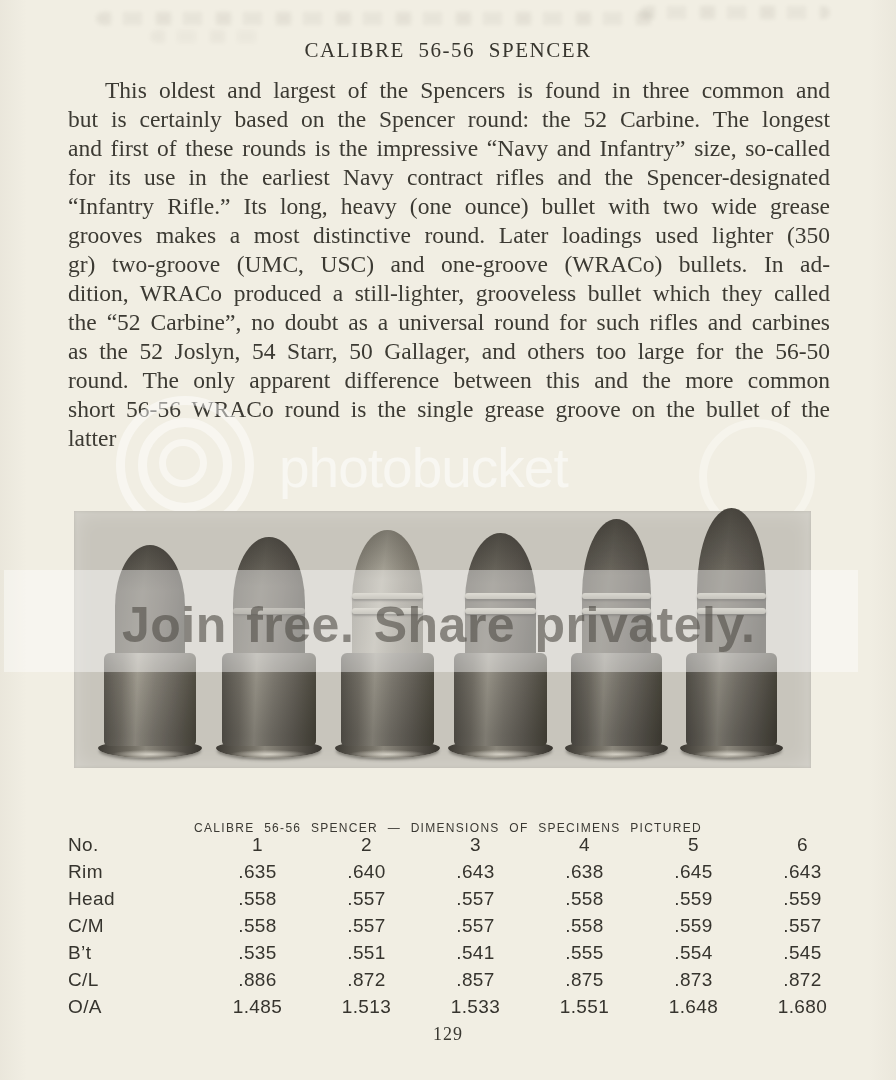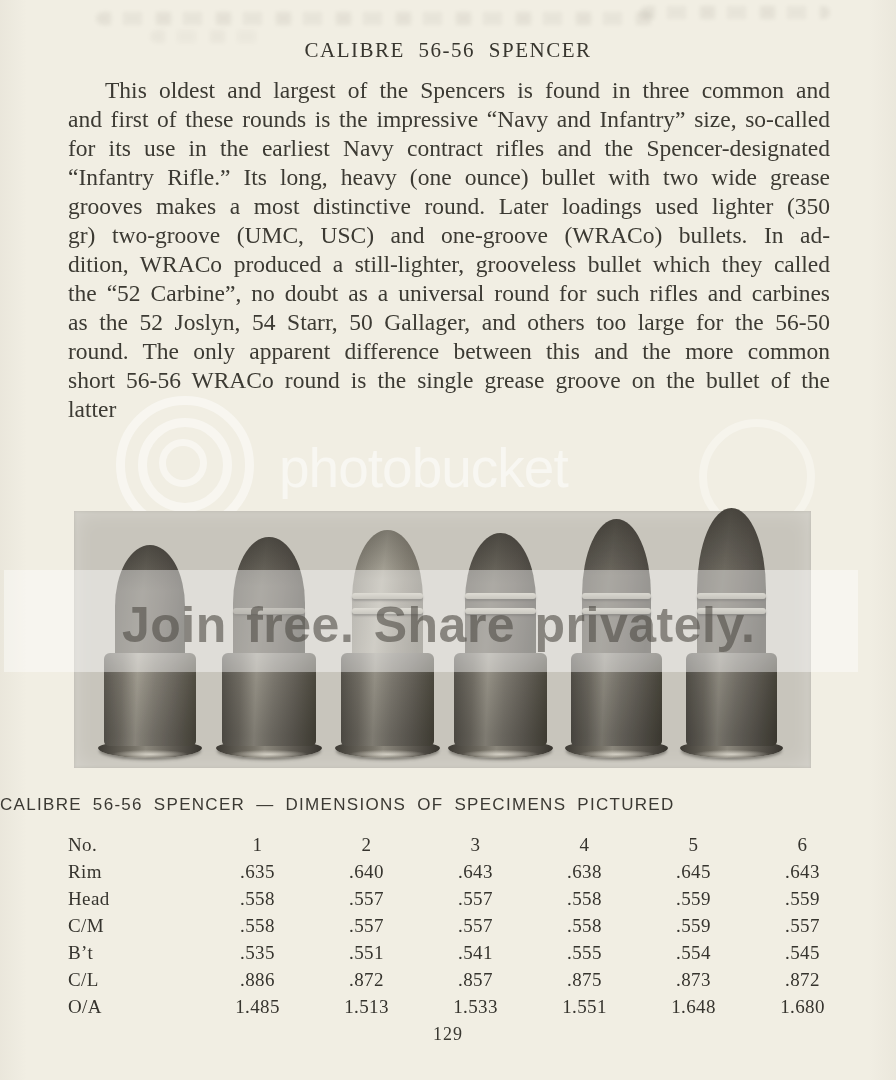--- a/index.html
+++ b/index.html
@@ -113,29 +113,29 @@
   .wm-band-text{
     position:absolute;left:118px;top:26px;
     font-family:"Liberation Sans", sans-serif;font-weight:bold;
     font-size:50px;letter-spacing:.5px;word-spacing:5px;
     color:rgba(78,75,68,.60);
     white-space:nowrap;
   }
 
   
   .caption{
-    position:absolute;top:795px;left:0;width:896px;
+    position:absolute;top:821px;left:0;width:896px;text-align:center;
     font-family:"Liberation Sans", sans-serif;
-    font-size:17px;letter-spacing:1.3px;word-spacing:5px;
+    font-size:12px;letter-spacing:1.3px;word-spacing:5px;
     color:#3b3933;
   }
   table.dims{
     position:absolute;left:68px;top:831px;width:789px;
     border-collapse:collapse;table-layout:fixed;
-    font-family:Liberation Serif, serif;
+    font-family:Liberation Sans, sans-serif;
     font-size:19px;color:#36342e;letter-spacing:.4px;
   }
   table.dims td{height:27px;padding:0;text-align:center;vertical-align:middle;}
   table.dims td.lbl{text-align:left;}
 
   .pageno{
     position:absolute;top:1024px;left:0;width:896px;text-align:center;
     font-size:18px;color:#3a3831;letter-spacing:1px;
   }
 </style>
@@ -145,20 +145,21 @@
 <div class="page">
 
   <div class="ghost g1"></div>
   <div class="ghost g2"></div>
   <div class="ghost g3"></div>
 
   <div class="title">CALIBRE 56-56 SPENCER</div>
 
   <div class="para">
       <div class="line first">This oldest and largest of the Spencers is found in three common and</div>
+      <div class="line">but is certainly based on the Spencer round: the 52 Carbine.  The longest</div>
       <div class="line">and first of these rounds is the impressive “Navy and Infantry” size, so-called</div>
       <div class="line">for its use in the earliest Navy contract rifles and the Spencer-designated</div>
       <div class="line">“Infantry Rifle.”  Its long, heavy (one ounce) bullet with two wide grease</div>
       <div class="line">grooves makes a most distinctive round.  Later loadings used lighter (350</div>
       <div class="line">gr) two-groove (UMC, USC) and one-groove (WRACo) bullets.  In ad-</div>
       <div class="line">dition, WRACo produced a still-lighter, grooveless bullet which they called</div>
       <div class="line">the “52 Carbine”, no doubt as a universal round for such rifles and carbines</div>
       <div class="line">as the 52 Joslyn, 54 Starr, 50 Gallager, and others too large for the 56-50</div>
       <div class="line">round.  The only apparent difference between this and the more common</div>
       <div class="line">short 56-56 WRACo round is the single grease groove on the bullet of the</div>

